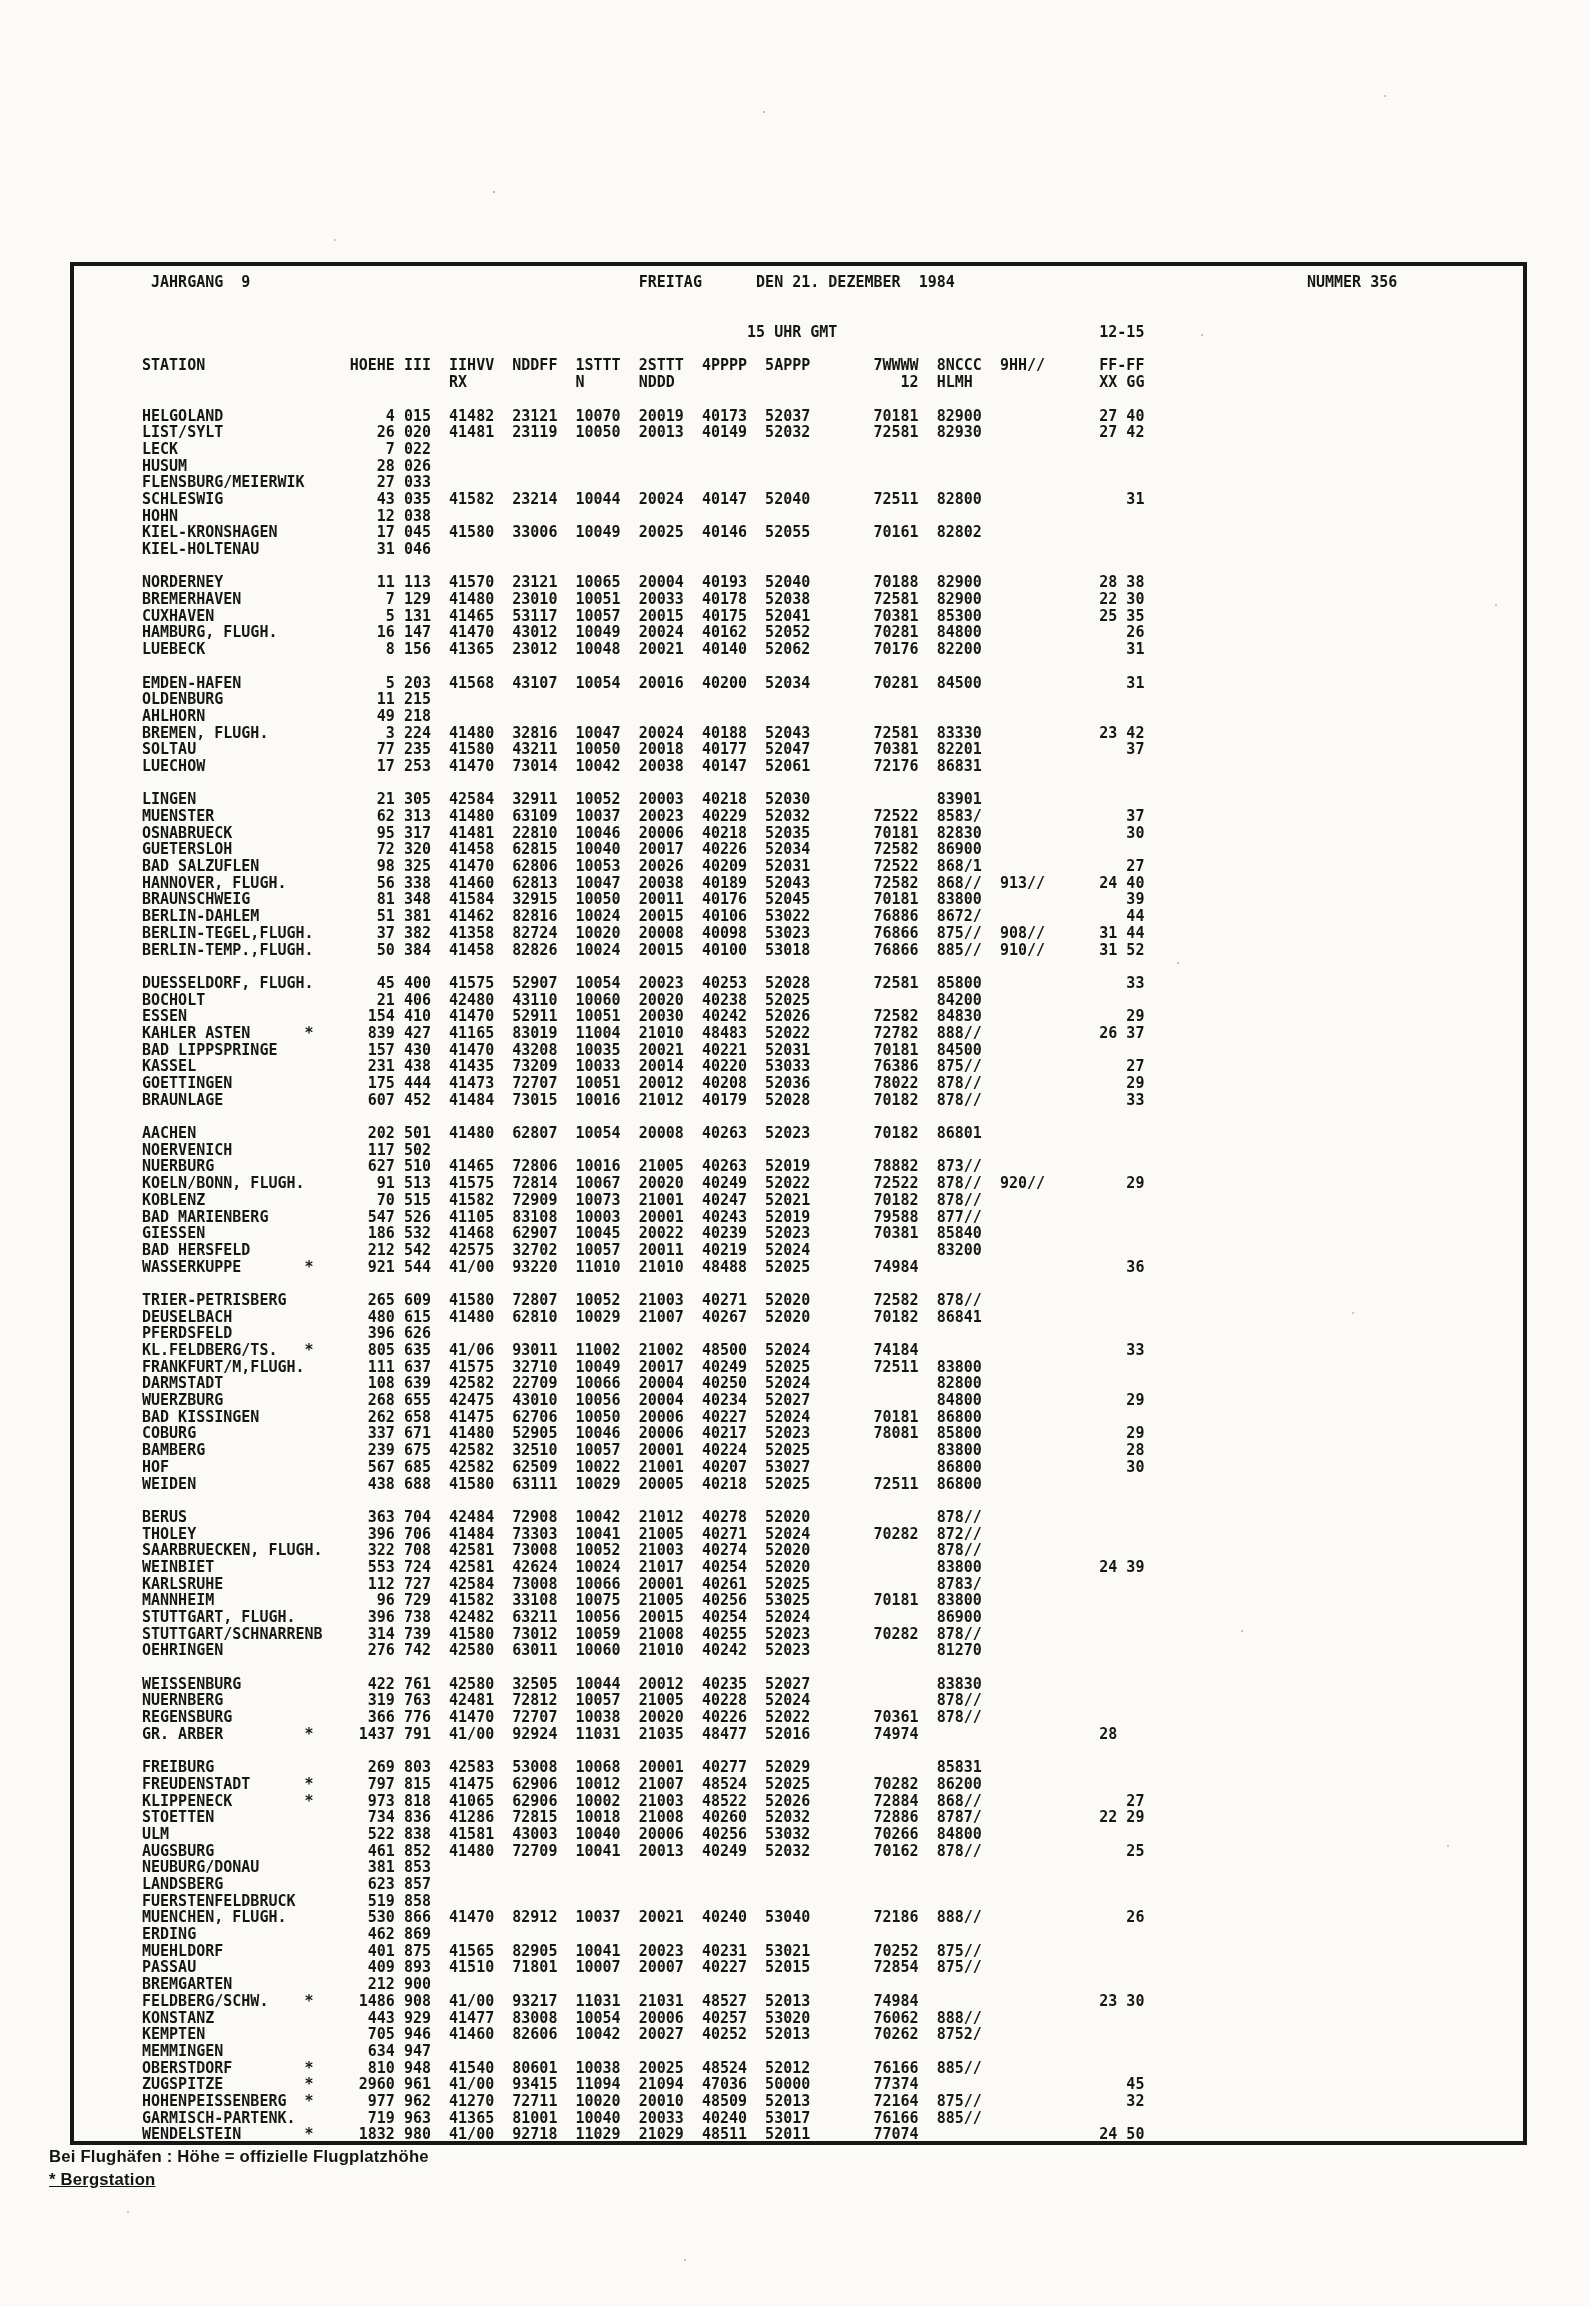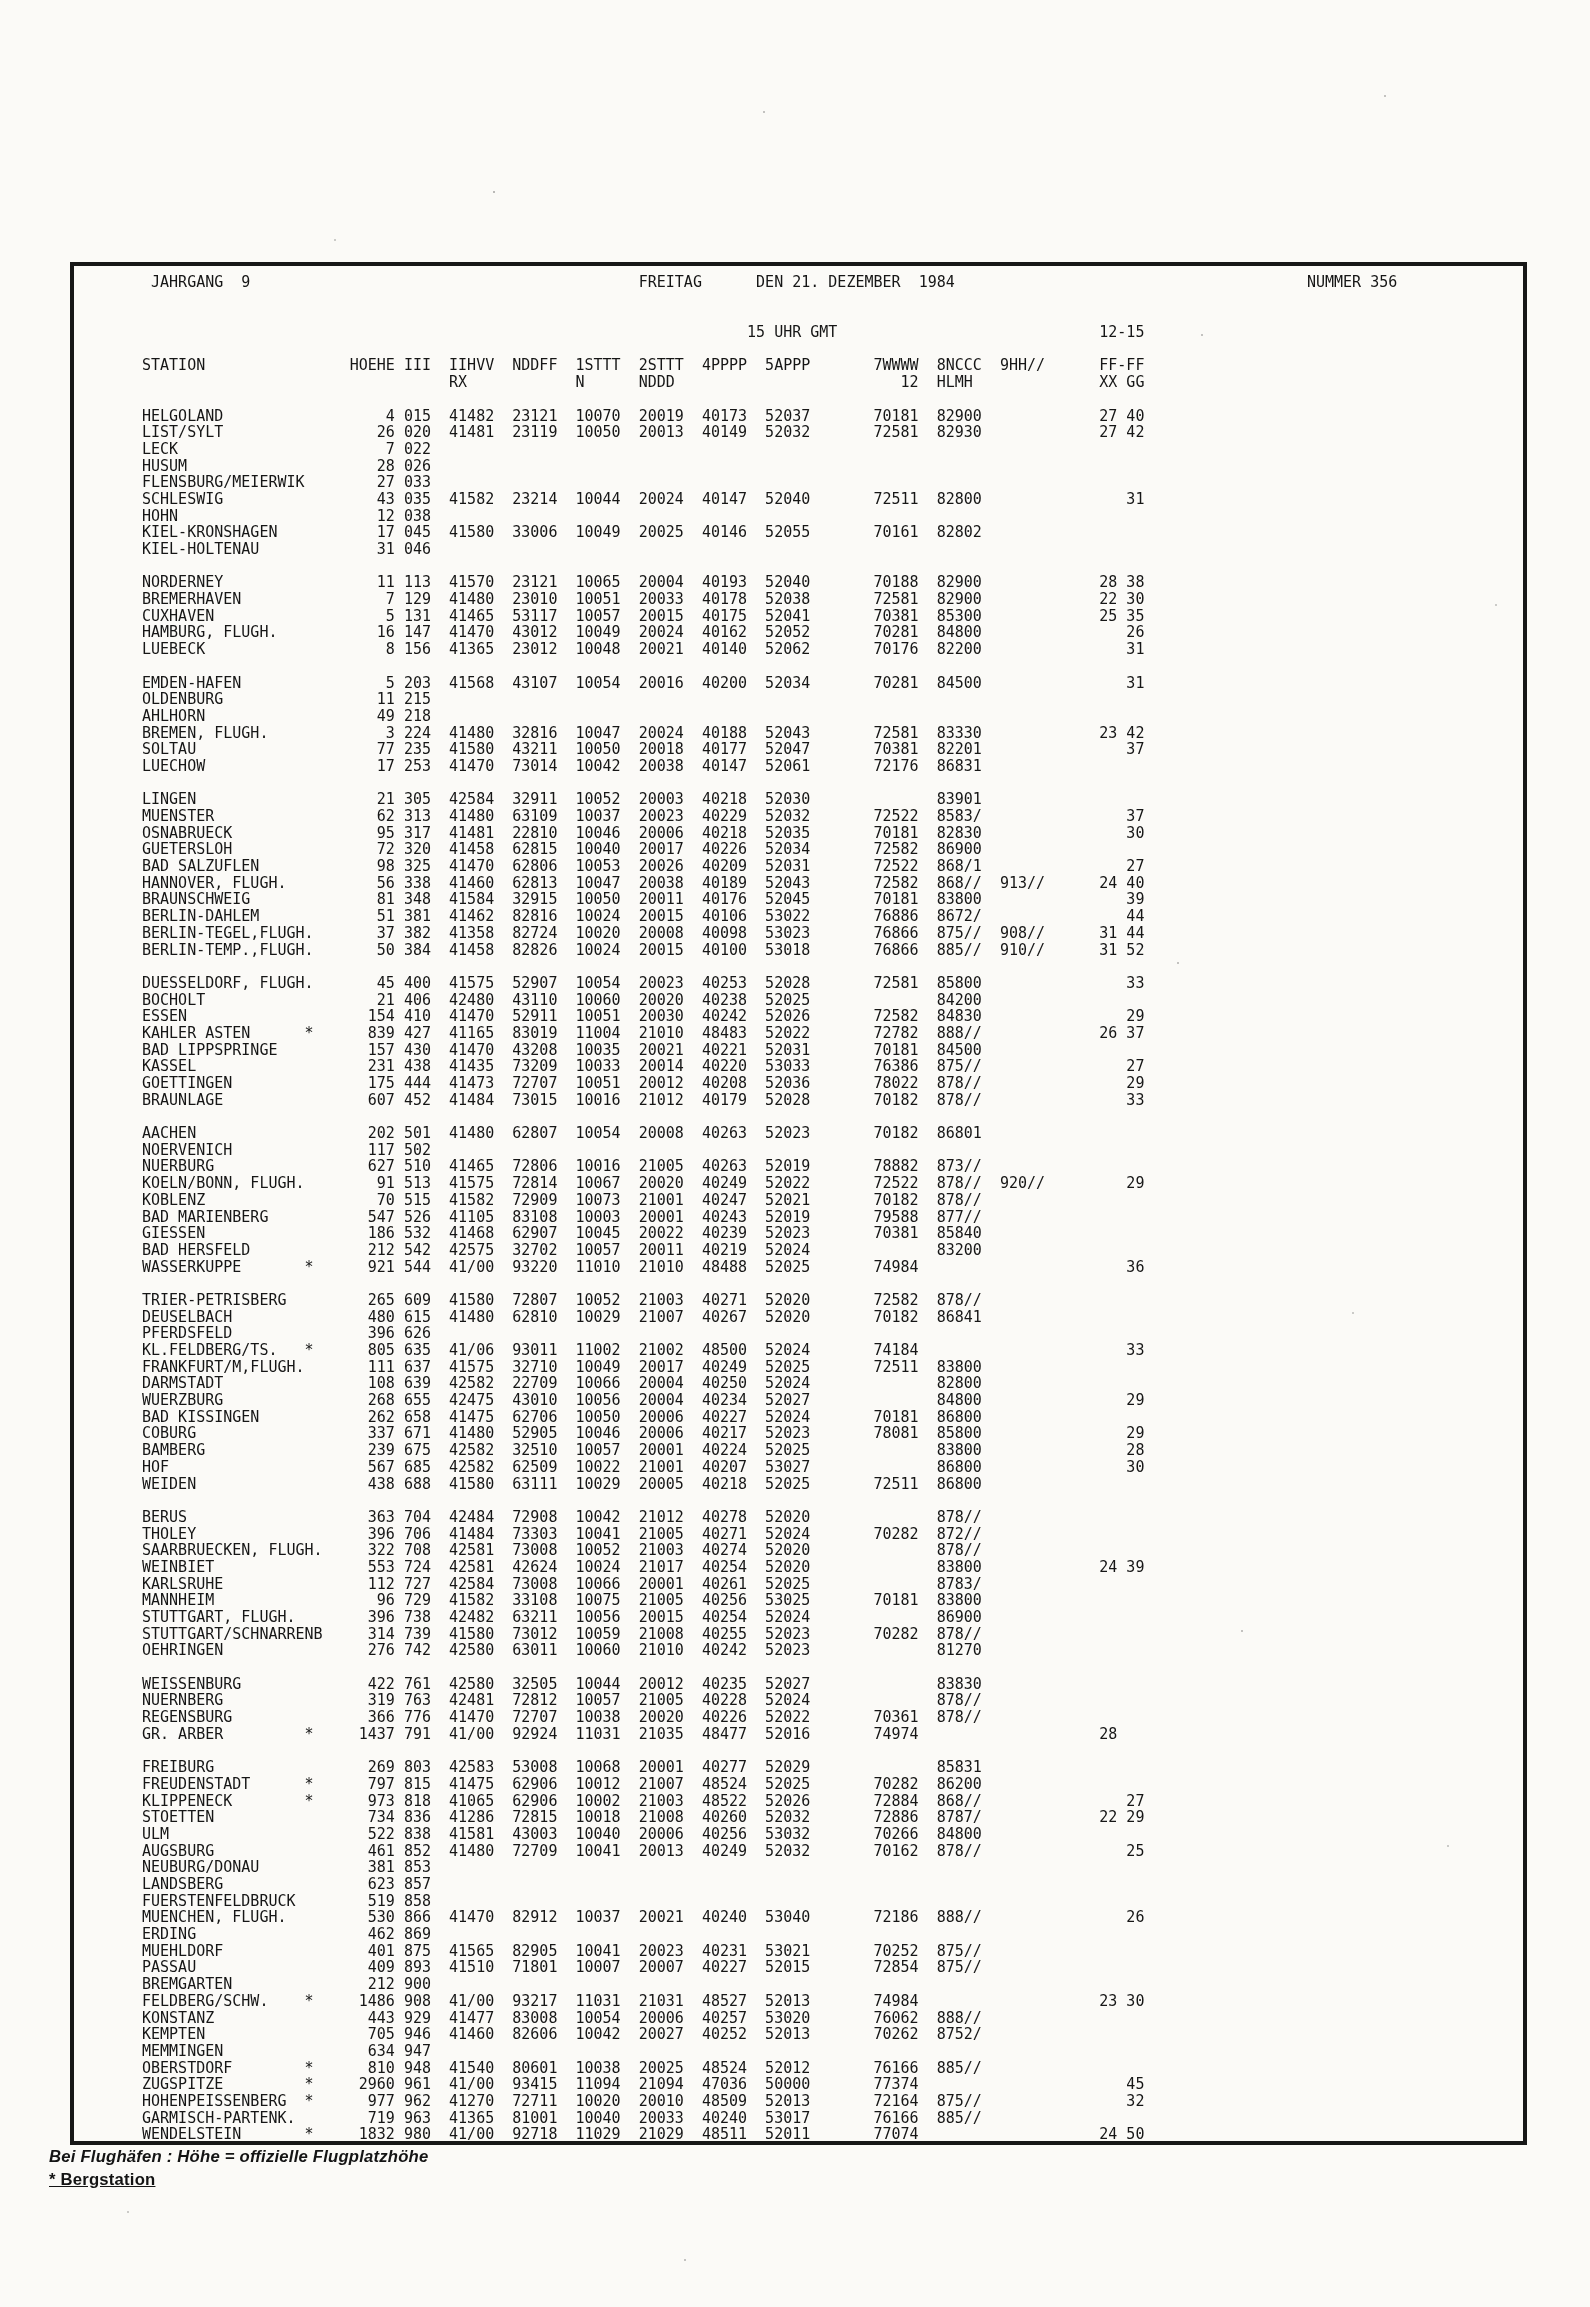--- a/index.html
+++ b/index.html
@@ -10,31 +10,31 @@
     color:#161616;
     overflow:hidden;
   }
   .sheet-border{
     position:absolute;left:70px;top:262px;width:1449px;height:1875px;
     border:4px solid #171717;
     background:transparent;
   }
   #doc{
     position:absolute;left:142px;top:274px;
-    font-size:15px;line-height:16.7px;font-weight:normal;
+    font-size:15px;line-height:16.7px;font-weight:bold;
     white-space:pre;letter-spacing:0;
   }
   .line{height:16.7px;}
   .footnote{
     position:absolute;left:49px;
     font-family:"Liberation Sans",sans-serif;
     font-weight:bold;font-size:16.7px;color:#141414;
     letter-spacing:0.2px;
   }
-  #fn1{top:2147px;font-style:italic;}
+  #fn1{top:2147px;}
   #fn2{top:2170px;text-decoration:underline;}
   
   .speck{
     position:absolute;left:0;top:0;width:2.4px;height:2.4px;border-radius:50%;
     background:transparent;
     box-shadow:
       493px 191px 0 rgba(0,0,0,.35),
       763px 111px 0 rgba(0,0,0,.3),
       1384px 95px 0 rgba(0,0,0,.3),
       334px 239px 0 rgba(0,0,0,.25),

